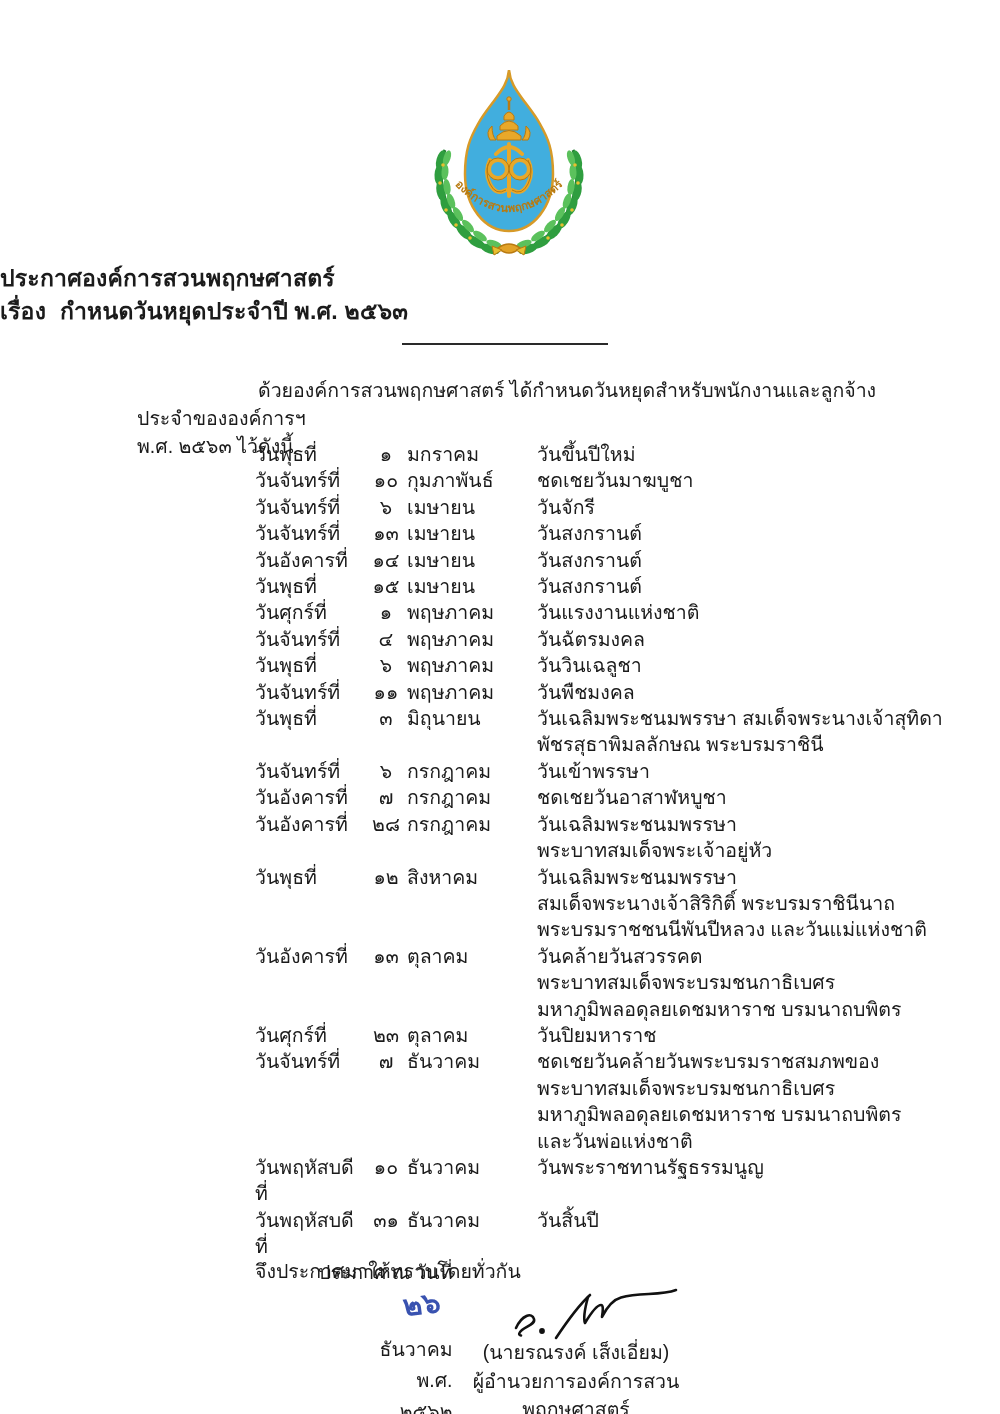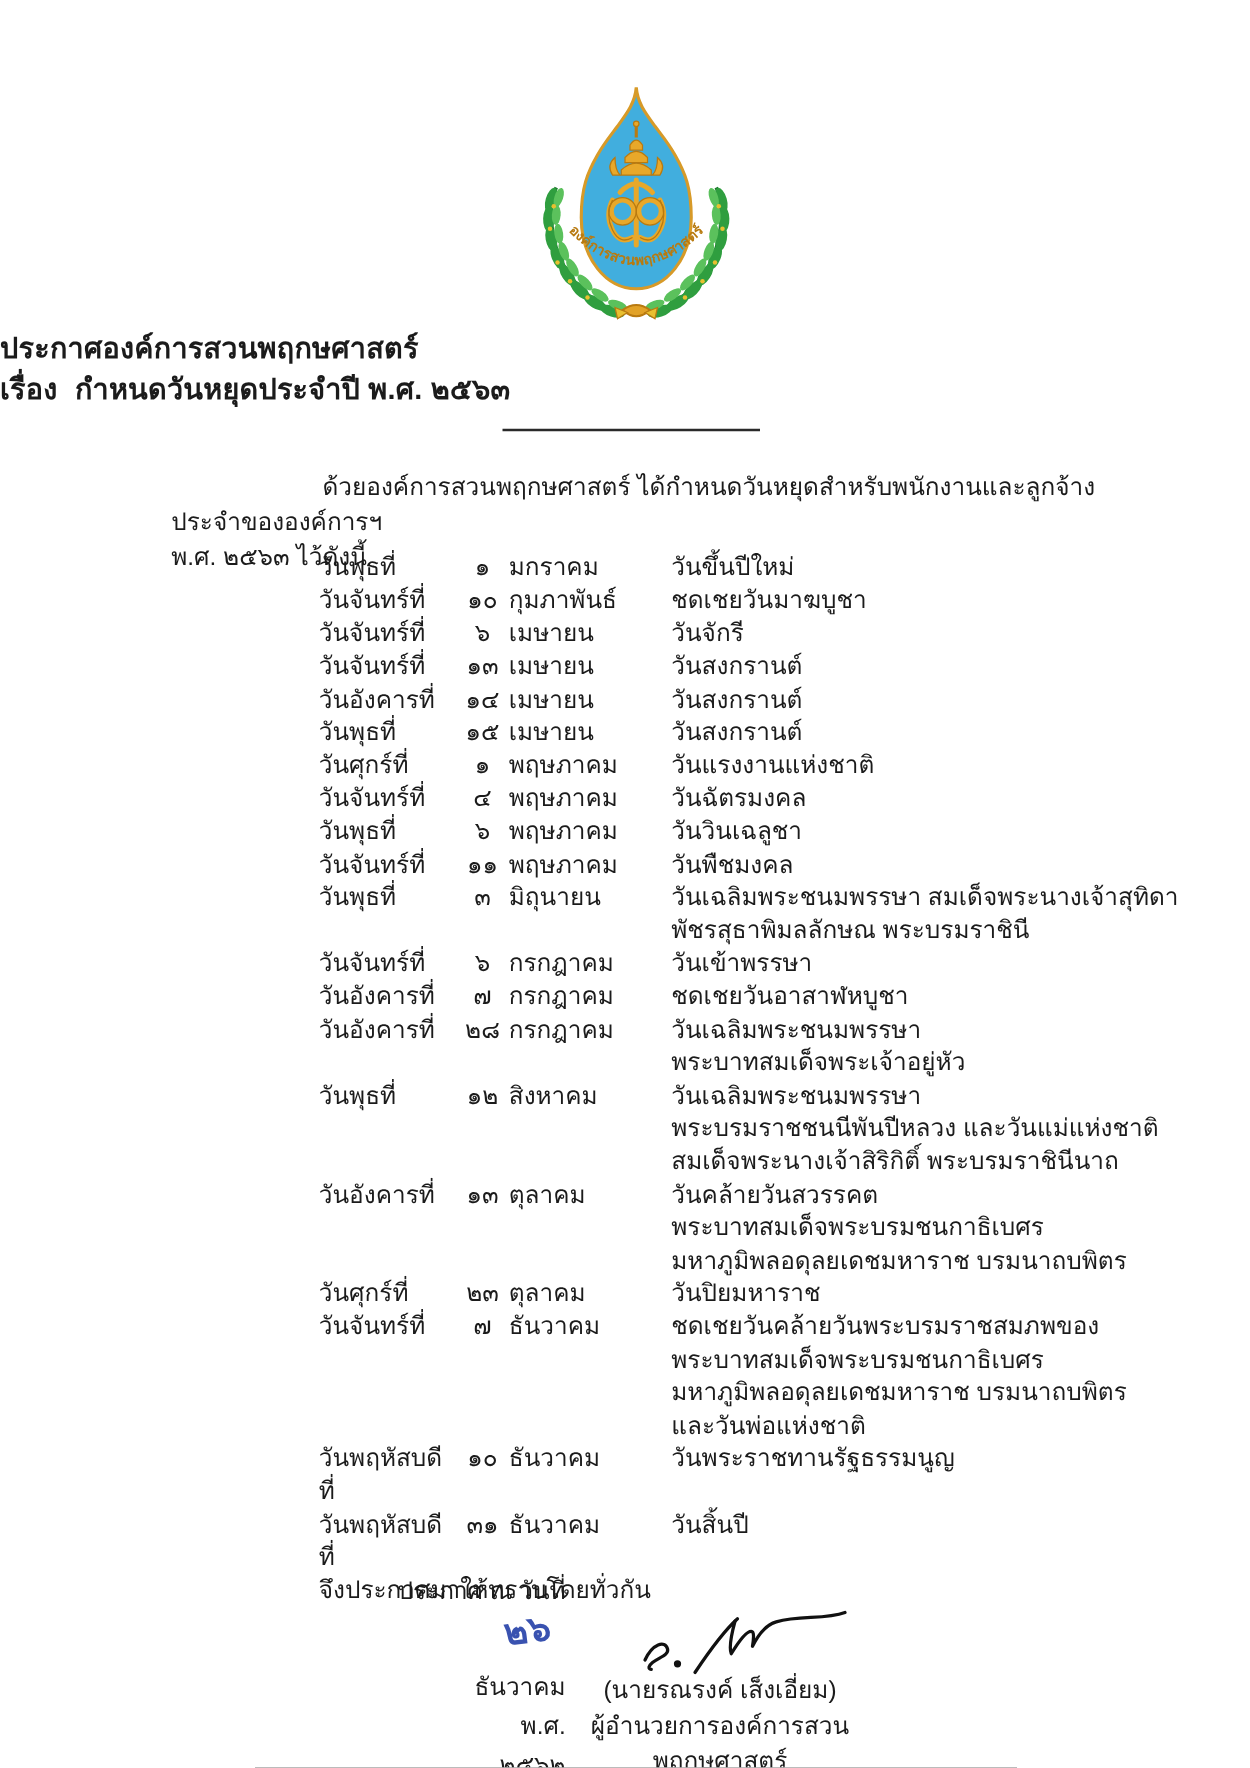--- a/index.html
+++ b/index.html
@@ -347,22 +347,22 @@
           <div>วันเฉลิมพระชนมพรรษา</div>
           <div>พระบาทสมเด็จพระเจ้าอยู่หัว</div>
         </div>
       </div>
       <div class="holiday-row">
         <div class="cell c-day">วันพุธที่</div>
         <div class="cell c-date">๑๒</div>
         <div class="cell c-month">สิงหาคม</div>
         <div class="cell c-name">
           <div>วันเฉลิมพระชนมพรรษา</div>
+          <div>สมเด็จพระนางเจ้าสิริกิติ์ พระบรมราชินีนาถ</div>
           <div>พระบรมราชชนนีพันปีหลวง และวันแม่แห่งชาติ</div>
-          <div>สมเด็จพระนางเจ้าสิริกิติ์ พระบรมราชินีนาถ</div>
         </div>
       </div>
       <div class="holiday-row">
         <div class="cell c-day">วันอังคารที่</div>
         <div class="cell c-date">๑๓</div>
         <div class="cell c-month">ตุลาคม</div>
         <div class="cell c-name">
           <div>วันคล้ายวันสวรรคต</div>
           <div>พระบาทสมเด็จพระบรมชนกาธิเบศร</div>
           <div>มหาภูมิพลอดุลยเดชมหาราช บรมนาถบพิตร</div>

